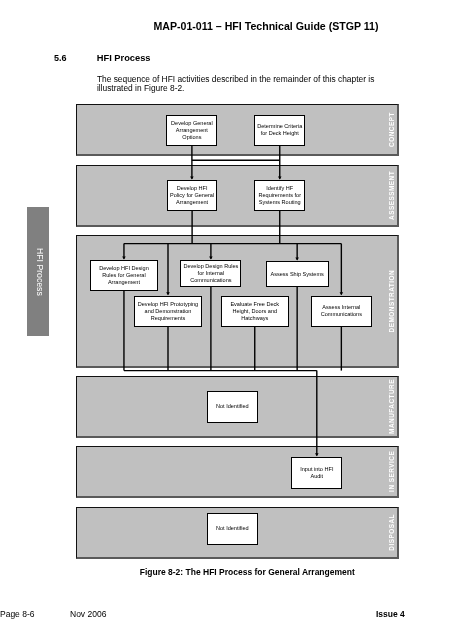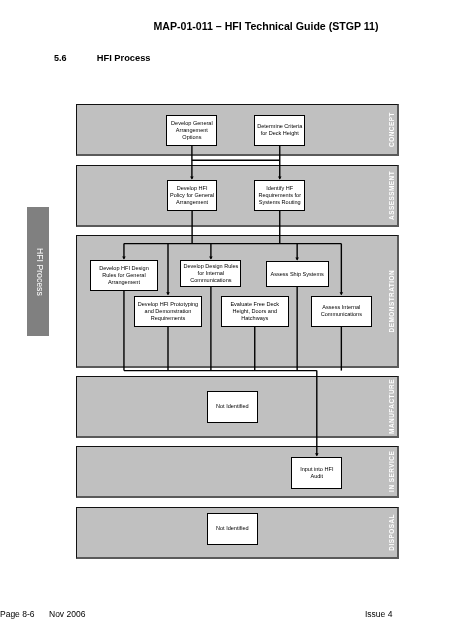--- a/index.html
+++ b/index.html
@@ -12,32 +12,33 @@
   #figure{position:absolute;left:76px;top:103.9px;width:323px;height:456px;}
   .band{position:absolute;left:0;background:#c0c0c0;border-style:solid;border-width:1.1px 2.1px 2.1px 1.1px;border-color:#111 #5a5a5a #5a5a5a #111;box-sizing:border-box;width:323px;}
   .bandlabel{position:absolute;right:2.4px;top:0;height:100%;display:flex;align-items:center;justify-content:center;writing-mode:vertical-rl;transform:rotate(180deg);color:#fff;font-size:6.4px;font-weight:bold;letter-spacing:0.5px;}
   .nodetext{display:block;}
   .ln{display:block;white-space:nowrap;}
   .node{position:absolute;background:#fff;border:1px solid #000;box-sizing:border-box;display:flex;align-items:center;justify-content:center;text-align:center;font-size:5.55px;line-height:6.95px;}
   .tab{position:absolute;left:27px;top:207px;width:22px;height:129px;background:#808080;}
   .tab span{display:block;writing-mode:vertical-rl;color:#fff;font-size:8.7px;text-align:center;height:100%;line-height:25px;}
   #figcap{position:absolute;left:97px;top:566.5px;width:300.5px;text-align:center;font-size:8.5px;font-weight:bold;}
   .foot{position:absolute;top:608.6px;font-size:8.5px;}
-  #foot-left{left:49px;}
+  #foot-left{left:70px;}
   #foot-center{left:0;width:445px;}
-  #foot-right{left:365px;}
+  #foot-right{left:376px;font-weight:bold;}
   svg.conn{position:absolute;left:0;top:0;width:323px;height:456px;overflow:visible;pointer-events:none;}
 </style>
 </head>
 <body>
 
 <div class="page">
   <div id="doc-title">MAP-01-011 – HFI Technical Guide (STGP 11)</div>
   <div id="sec-num">5.6</div>
   <div id="sec-title">HFI Process</div>
+  <div id="para">The sequence of HFI activities described in the remainder of this chapter is illustrated in Figure 8-2.</div>
 
   <div class="tab">
       <span>HFI Process</span>
     </div>
 
   <div id="figure">
     <div class="band" style="top:0px;height:51.9px">
         <span class="bandlabel">CONCEPT</span>
       </div>
     <div class="band" style="top:60.8px;height:61.9px">
@@ -167,16 +168,17 @@
           <span class="ln">Audit</span>
         </span>
       </div>
     <div class="node" style="left:130.55px;top:408.70px;width:51.50px;height:32.20px">
         <span class="nodetext">
           <span class="ln">Not Identified</span>
         </span>
       </div>
   </div>
 
+  <div id="figcap">Figure 8-2: The HFI Process for General Arrangement</div>
   <div class="foot" id="foot-left">Nov 2006</div>
   <div class="foot" id="foot-center">Page 8-6</div>
   <div class="foot" id="foot-right">Issue 4</div>
 </div>
 
 </body></html>

